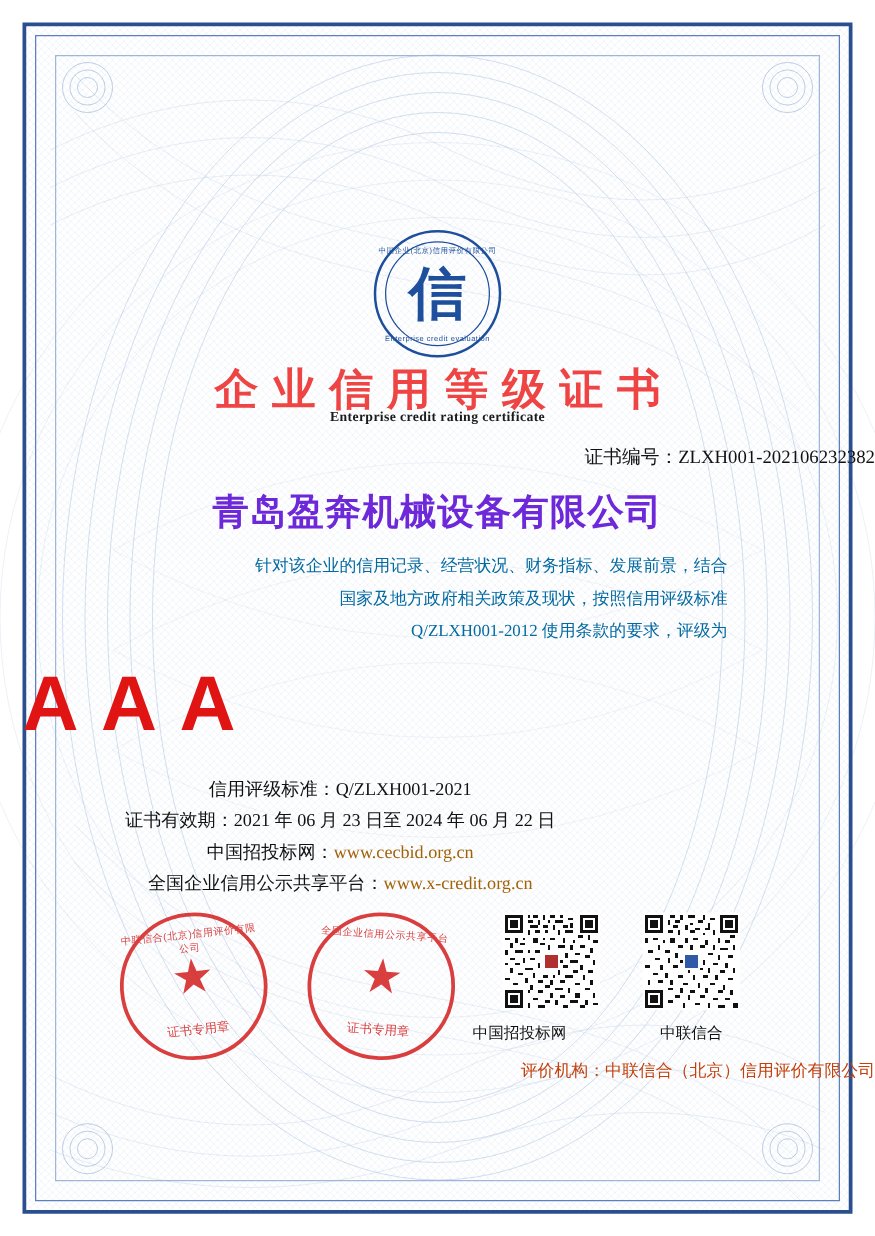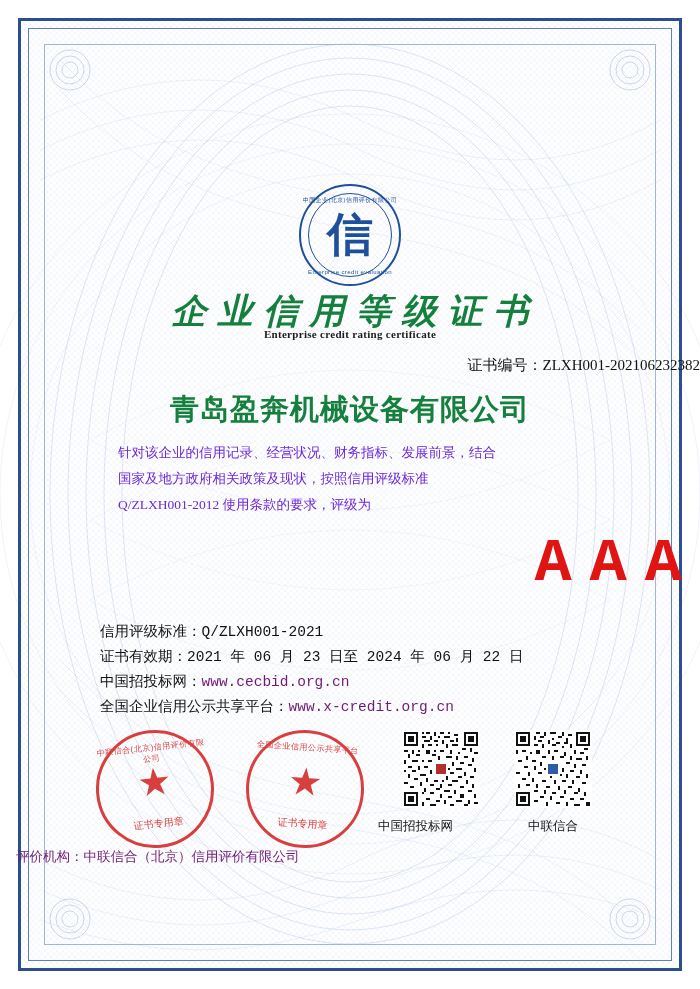--- a/index.html
+++ b/index.html
@@ -110,25 +110,24 @@
   .emblem-text-bottom { bottom: 11px; }
 
   
   .title-cn {
     position: absolute;
     left: 0; right: 0;
     top: 288px;
     text-align: center;
     font-size: 35px;
     font-weight: bold;
-    color: #15803d;
+    color: #ef4444;
     letter-spacing: 11px;
     text-indent: 11px;
     font-family: "Liberation Serif", serif;
-    font-style: italic;
   }
   .title-en {
     position: absolute;
     left: 0; right: 0;
     top: 328px;
     text-align: center;
     font-size: 11px;
     font-weight: bold;
     color: #1b1b1b;
     letter-spacing: .3px;
@@ -145,62 +144,63 @@
     font-family: "Liberation Serif", serif;
   }
 
   .company {
     position: absolute;
     left: 0; right: 0;
     top: 390px;
     text-align: center;
     font-size: 29px;
     font-weight: bold;
-    color: #15803d;
+    color: #6d28d9;
     letter-spacing: 1px;
     font-family: "Liberation Serif", serif;
   }
 
   .body-text {
     position: absolute;
     left: 118px;
     right: 118px;
     top: 440px;
+    text-align: right;
+    font-size: 13.5px;
+    color: #0369a1;
+    line-height: 26px;
+    font-family: "Liberation Serif", serif;
+  }
+
+  .grade {
+    position: absolute;
+    left: 0; right: 0;
+    top: 528px;
     text-align: left;
-    font-size: 13.5px;
-    color: #6d28d9;
-    line-height: 26px;
-    font-family: "Liberation Serif", serif;
-  }
-
-  .grade {
-    position: absolute;
-    left: 0; right: 0;
-    top: 528px;
-    text-align: right;
     font-size: 62px;
     font-weight: bold;
     color: #e11414;
     letter-spacing: 18px;
     text-indent: 18px;
-    font-family: Liberation Mono, monospace;
+    font-family: Liberation Sans, sans-serif;
   }
 
   
   .details {
     position: absolute;
     left: 100px;
     top: 620px;
     font-size: 14.5px;
     color: #111;
     line-height: 25px;
-    font-family: Liberation Mono, monospace;
+    font-family: Liberation Serif, serif;
+    text-align: center;
   }
   .details div { white-space: nowrap; }
-  .link { color: #701a75; }
+  .link { color: #a16207; }
 
   
   .seal {
     position: absolute;
     width: 112px;
     height: 112px;
     border: 3px solid #d52020;
     border-radius: 50%;
     opacity: .86;
     z-index: 6;
@@ -252,23 +252,23 @@
     z-index: 6;
     font-family: "Liberation Serif", serif;
   }
   .qr-label-1 { left: 378px; top: 818px; width: 126px; }
   .qr-label-2 { left: 490px; top: 818px; width: 126px; text-align: center; }
 
   .issuer {
     position: absolute;
     left: 0; right: 0;
     top: 848px;
-    text-align: left;
+    text-align: right;
     font-size: 13.5px;
-    color: #701a75;
+    color: #c2410c;
     font-family: "Liberation Serif", serif;
     margin-left: 16px;
   }
 </style>
 </head>
 <body>
 
 <div class="certificate">
 
   <svg class="guilloche" width="700" height="989" viewBox="0 0 700 989">

